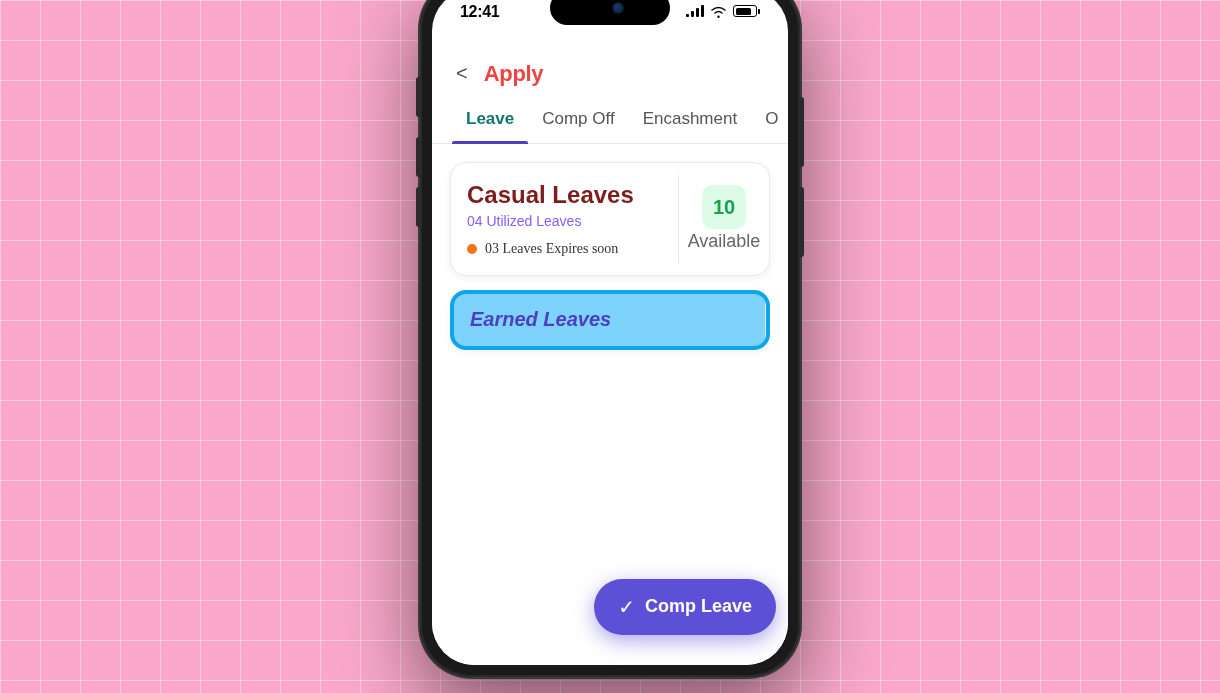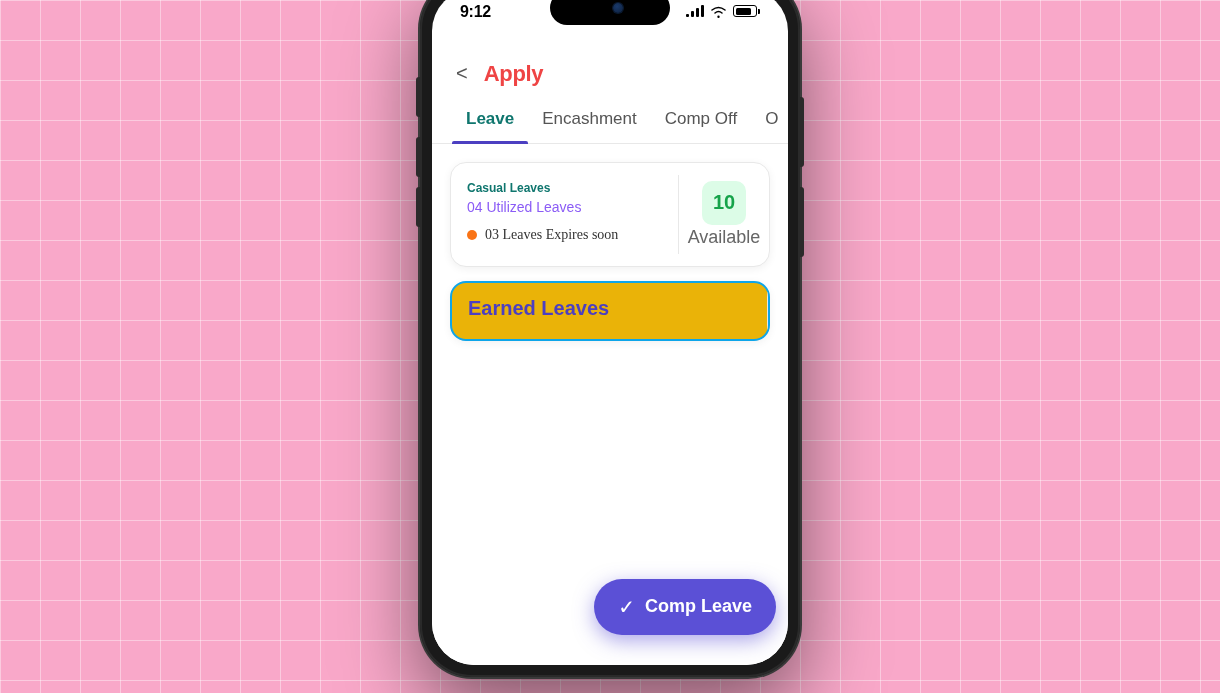--- a/index.html
+++ b/index.html
@@ -273,23 +273,23 @@
     .card-right {
       width: 90px;
       display: flex;
       flex-direction: column;
       align-items: center;
       justify-content: center;
       padding: 18px 12px;
     }
 
     .leave-type-title {
-      font-size: 12px;
+      font-size: 24px;
       font-weight: 700;
-      color: #0f766e;
+      color: #7f1d1d;
       margin-bottom: 4px;
     }
 
     .utilized-text {
       font-size: 14px;
       color: #8b5cf6;
       margin-bottom: 12px;
     }
 
     .expiry-row {
@@ -326,27 +326,28 @@
       margin-bottom: 2px;
     }
 
     .available-label {
       font-size: 18px;
       color: #666;
     }
 
     
     .earned-card {
-      background: #eab308;
+      background: #7dd3fc;
       border-radius: 16px;
-      border: 2px solid #0ea5e9;
+      border: 4px solid #0ea5e9;
       box-shadow: 0 2px 8px rgba(0,0,0,0.06);
       overflow: hidden;
       display: flex;
       height: 60px;
+      font-style: italic;
     }
 
     .earned-left {
       flex: 1;
       padding: 14px 16px;
     }
 
     .earned-right {
       width: 90px;
       display: flex;
@@ -406,21 +407,21 @@
 <div class="phone-wrapper">
   <div class="phone-frame">
 
     <div class="dynamic-island">
       <div class="camera-dot"></div>
     </div>
 
     <div class="phone-screen">
 
       <div class="status-bar">
-        <span class="status-time">9:12</span>
+        <span class="status-time">12:41</span>
         <div class="status-icons">
 
           <div class="signal-icon">
             <div class="signal-bar" style="height:3px"></div>
             <div class="signal-bar" style="height:6px"></div>
             <div class="signal-bar" style="height:9px"></div>
             <div class="signal-bar" style="height:12px"></div>
           </div>
 
           <svg width="17" height="13" viewBox="0 0 17 13">
@@ -443,24 +444,24 @@
         <div class="header">
           <span class="back-btn">&lt;</span>
           <span class="header-title">Apply</span>
         </div>
 
         <div class="tabs">
           <div class="tab-item active">
             <span>Leave</span>
           </div>
           <div class="tab-item">
+            <span>Comp Off</span>
+          </div>
+          <div class="tab-item">
             <span>Encashment</span>
-          </div>
-          <div class="tab-item">
-            <span>Comp Off</span>
           </div>
           <div class="tab-item partial">
             <span>Optio</span>
           </div>
         </div>
 
         <div class="cards-area">
 
           <div class="leave-card">
             <div class="card-left">

